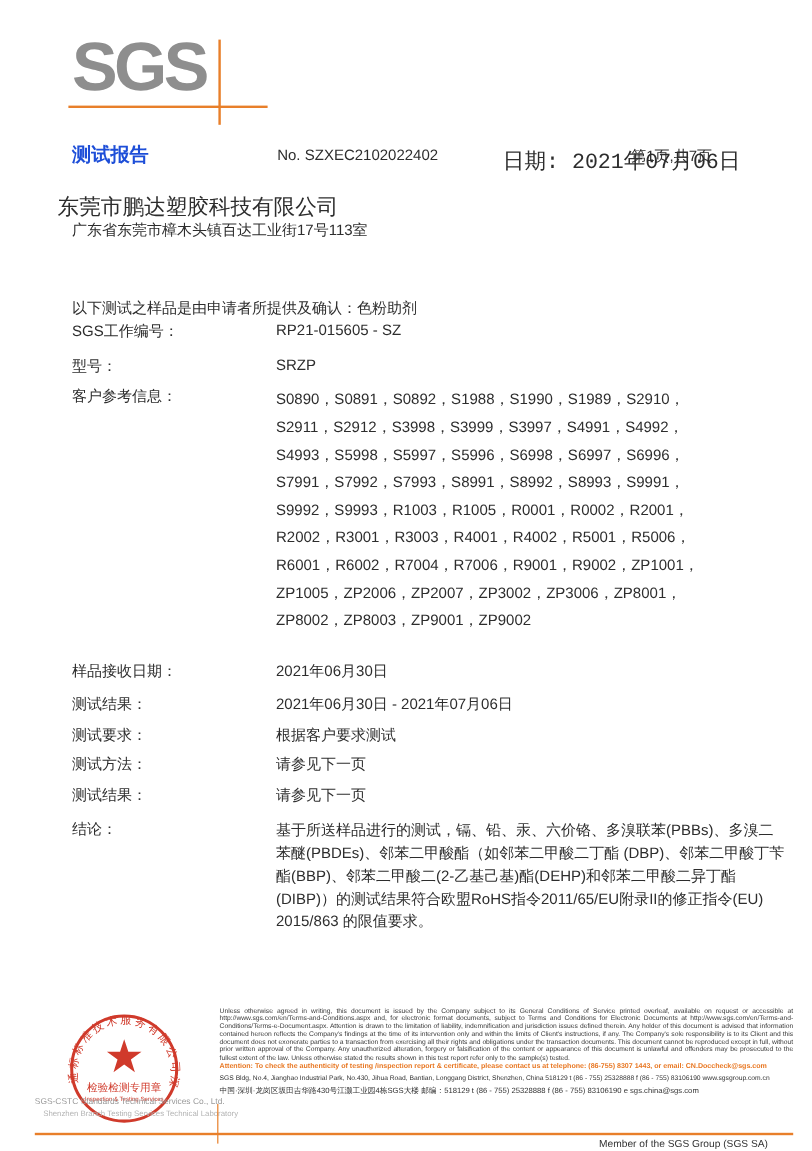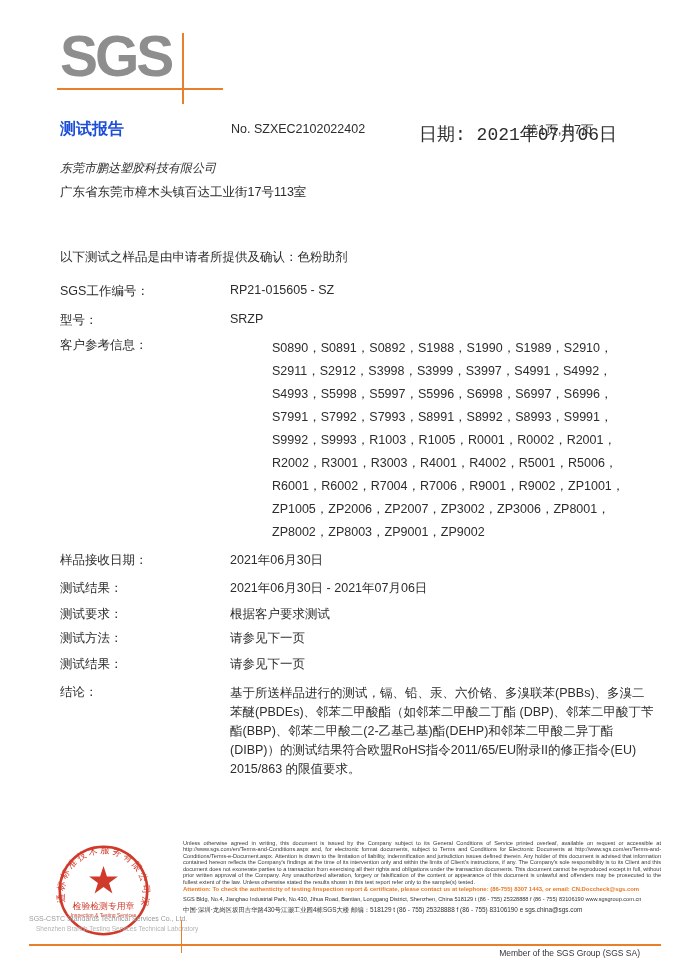--- a/index.html
+++ b/index.html
@@ -16,32 +16,32 @@
     font-size:57px; font-weight:bold; letter-spacing:-3px;
     color:#8e8e8e; line-height:60px;
   }
   .logo-hline{ position:absolute; left:57px; top:88px; width:166px; height:2px; background:#e87f2a; }
   .logo-vline{ position:absolute; left:182px; top:33px; width:2px; height:71px; background:#e87f2a; }
 
   .doc-title{ position:absolute; left:60px; top:119px; font-size:16px; font-weight:bold; color:#1d4ed8; }
   .report-no{ position:absolute; left:231px; top:122px; font-size:12.5px; }
   .report-date{ position:absolute; left:419px; top:122px; font-size:18px;font-family:Liberation Mono, monospace; }
   .page-indicator{ position:absolute; left:526px; top:122px; font-size:12.5px; }
-  .applicant-name{ position:absolute; left:60px; top:160px; font-size:12px;font-style:italic; }
+  .applicant-name{ position:absolute; left:48px; top:160px; font-size:18px; }
   .applicant-address{ position:absolute; left:60px; top:184px; font-size:12.5px; }
 
   
   .report-body{ position:absolute; left:60px; top:249px; width:596px; font-size:12.5px; }
-  .intro{ margin-bottom:17px; }
+  .intro{ margin-bottom:2px; }
   .field-row{ display:flex; align-items:flex-start; }
   .field-label{ width:170px; flex:none; }
   .field-value{ flex:1; }
   .mb12{ margin-bottom:12px; }
   .mb8{ margin-bottom:8px; }
-  .mb6{ margin-bottom:8px;gap:42px; }
+  .mb6{ margin-bottom:22px; }
   .mb11{ margin-bottom:11px; }
   .mb9{ margin-bottom:9px; }
   .mb7{ margin-bottom:7px; }
   .ref-line{ line-height:23px; }
   .conclusion-text{ line-height:19px; }
 
   
   .stamp-svg{ position:absolute; left:53px; top:840px; width:101px; height:101px; }
   .stamp-co{ position:absolute; left:29px; top:915px; font-size:7px; color:#9a9a9a; white-space:nowrap; }
   .stamp-branch{ position:absolute; left:36px; top:925px; font-size:6.5px; color:#b3b3b3; white-space:nowrap; }

